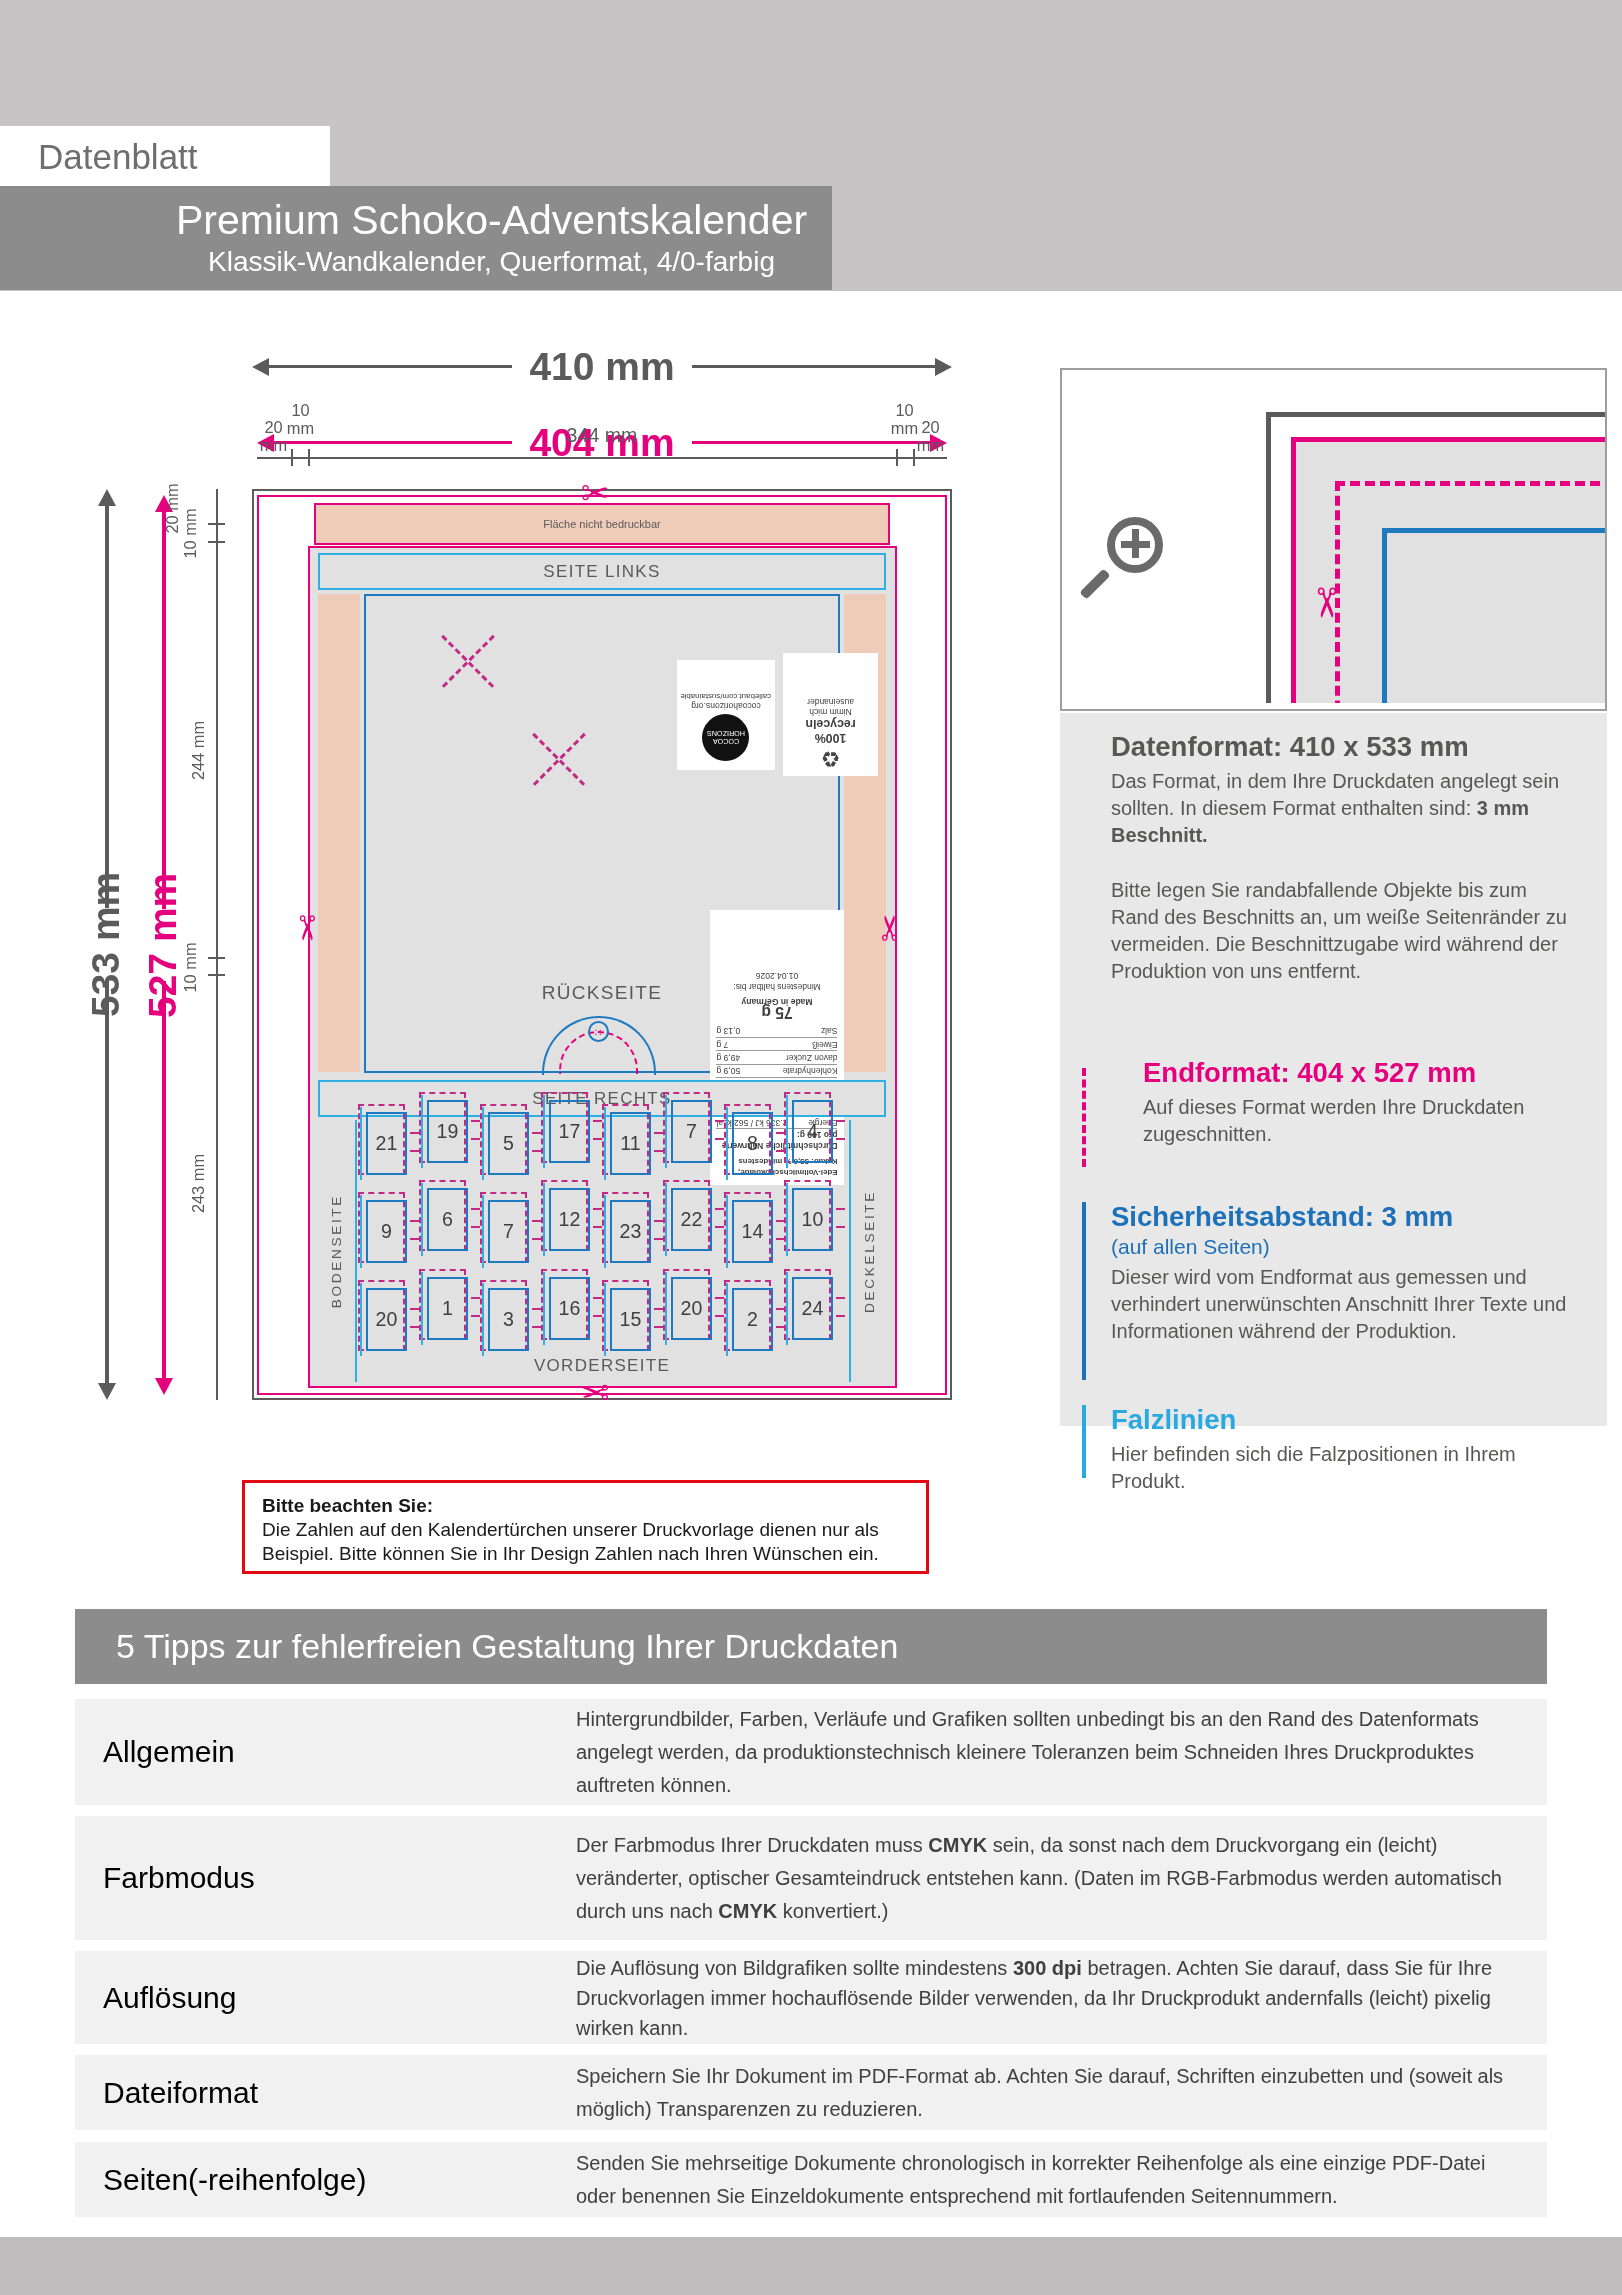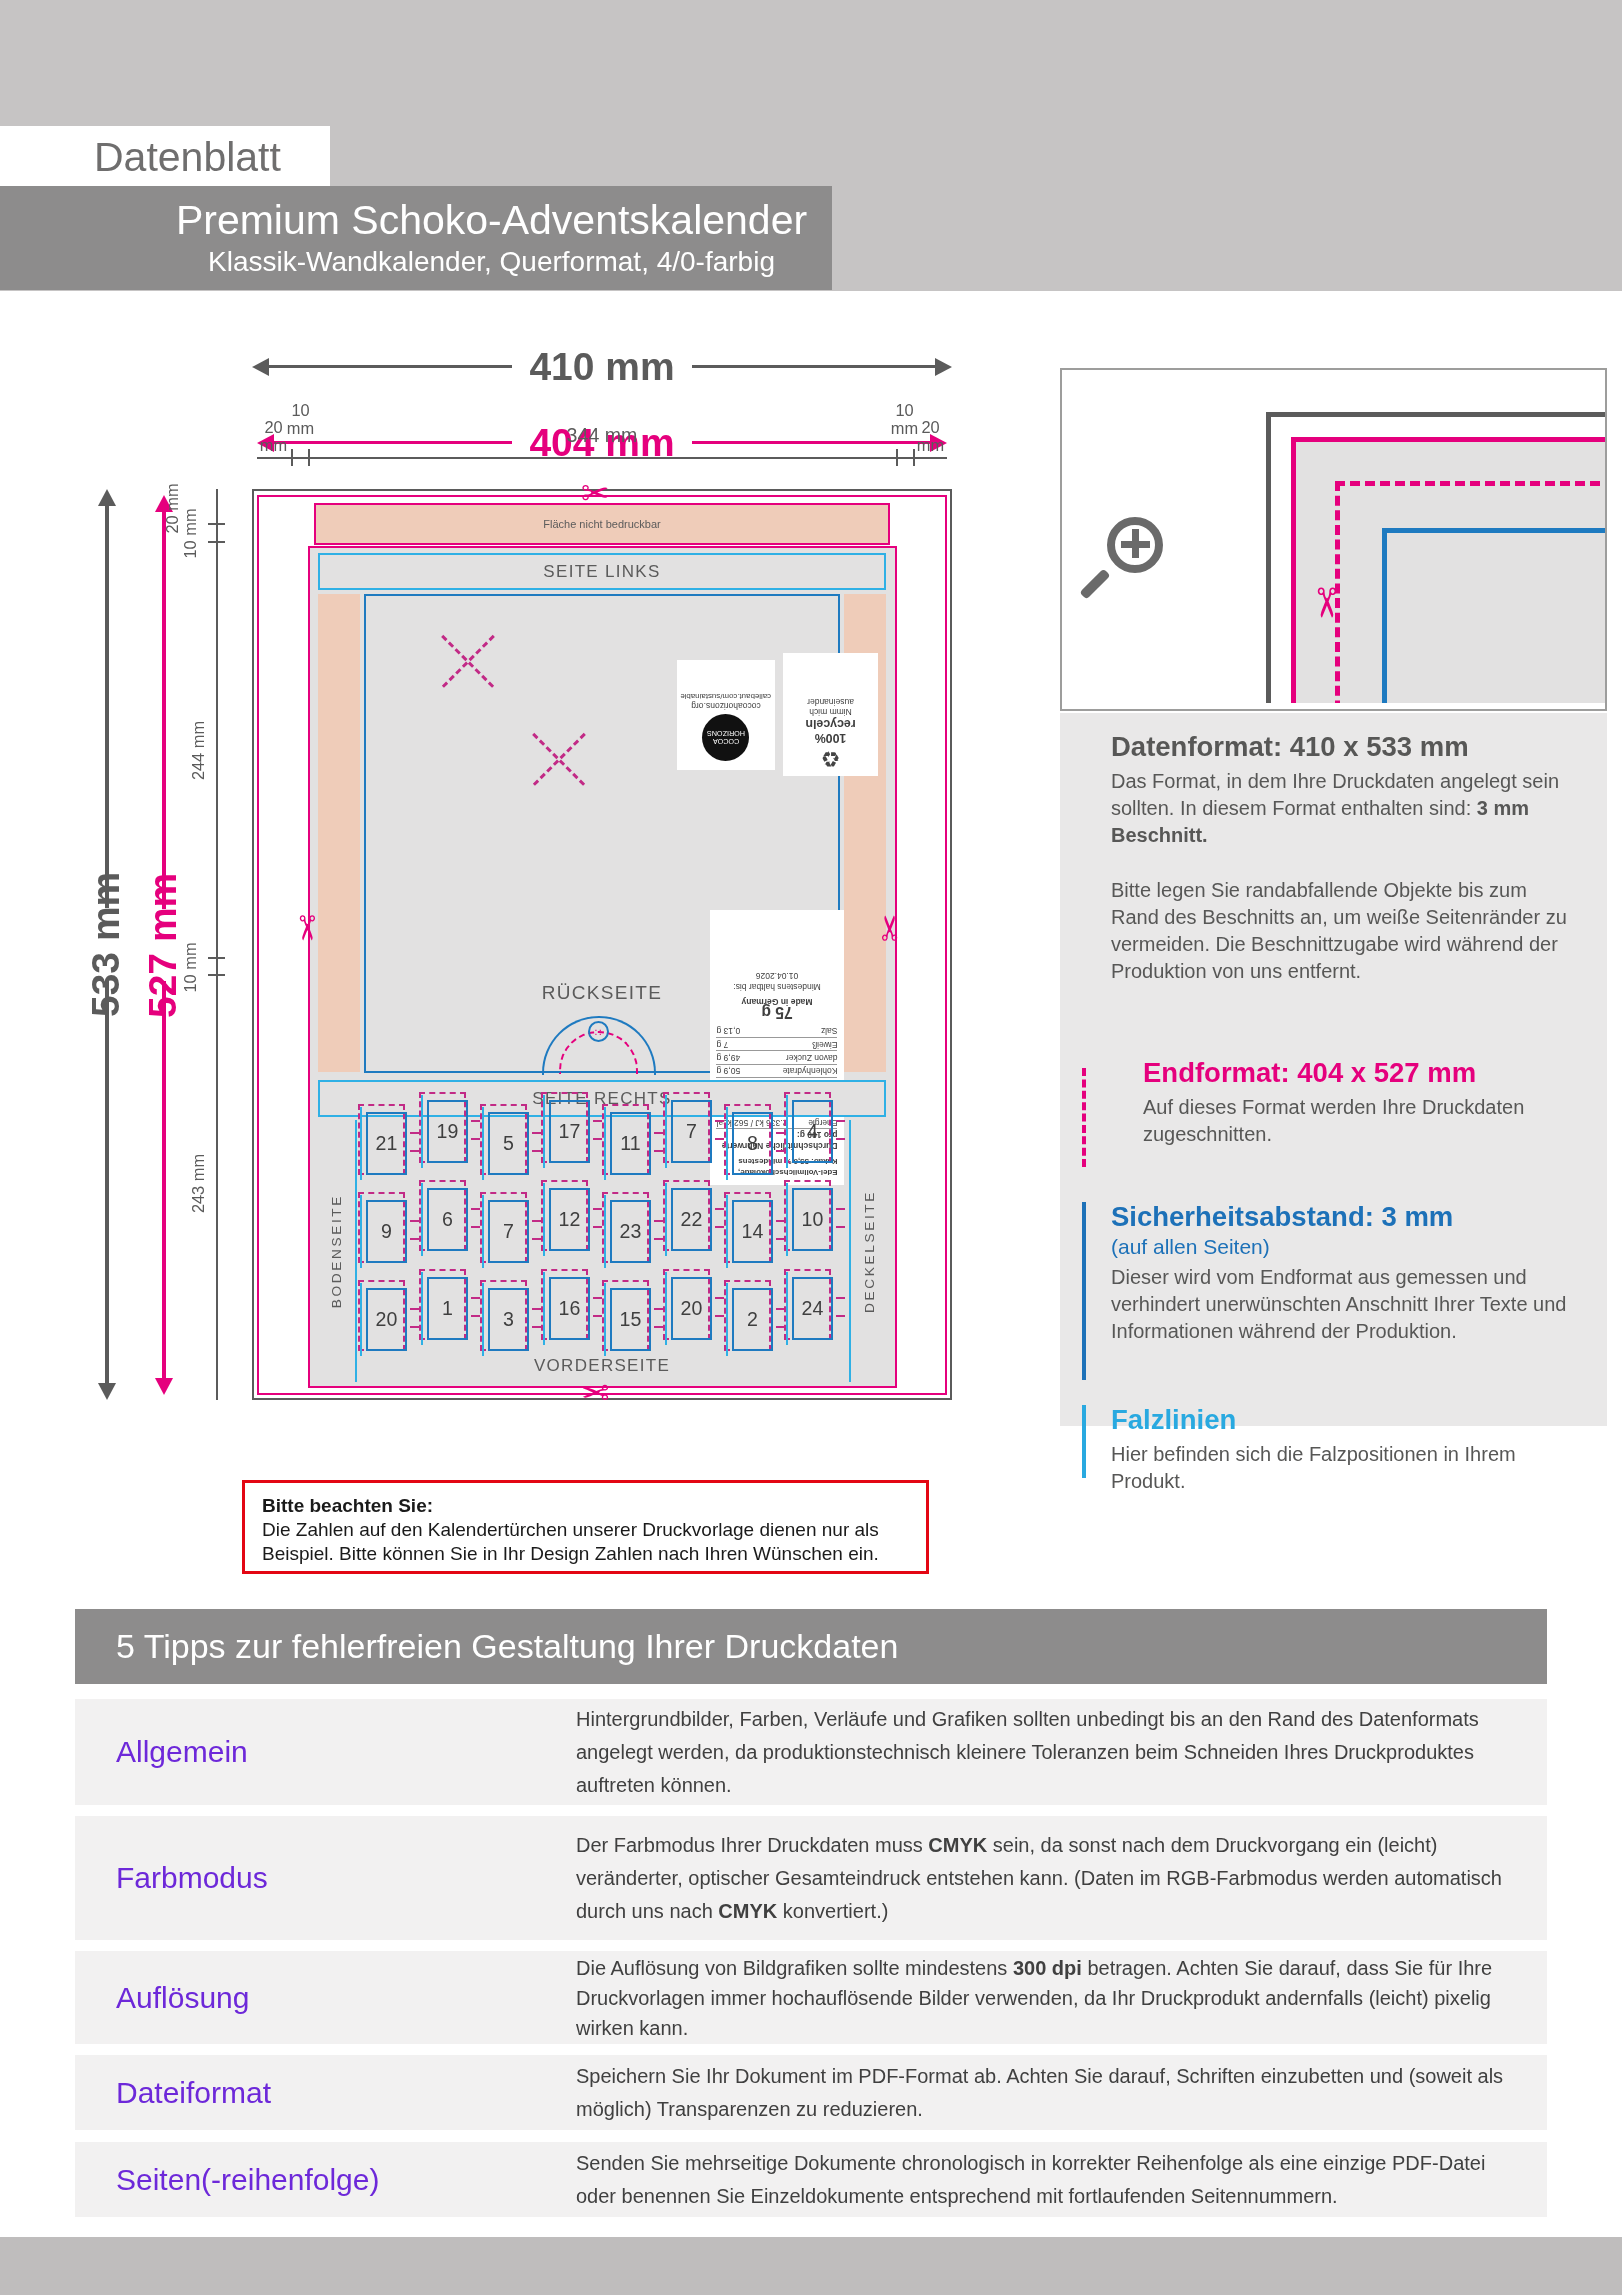--- a/index.html
+++ b/index.html
@@ -4,21 +4,21 @@
 <style>
   html,body{margin:0;padding:0;background:#ffffff;}
   #page{position:relative;width:1623px;height:2295px;background:#ffffff;overflow:hidden;
         font-family:"Liberation Sans",sans-serif;color:#4e4e4d;}
   .abs{position:absolute;}
 
   
   .band-top{left:0;top:0;width:1623px;height:291px;background:#c6c4c4;}
   .datenblatt-box{left:0;top:126px;width:330px;height:62px;background:#ffffff;
      display:flex;align-items:center;}
-  .datenblatt-box span{font-size:41px;color:#6f6e6e;padding-left:94px;}
+  .datenblatt-box span{font-size:35px;color:#6f6e6e;padding-left:38px;}
   .title-bar{left:0;top:186px;width:832px;height:104px;background:#8d8c8c;color:#fff;
      display:flex;flex-direction:column;justify-content:center;padding-left:151px;box-sizing:border-box;}
   .title-bar .t1{font-size:41px;line-height:46px;text-align:center;}
   .title-bar .t2{font-size:28px;line-height:37px;text-align:center;}
 
   
   .dimh{display:flex;align-items:center;}
   .dimh .ln{flex:1;height:3.3px;}
   .dimh .lab{padding:0 17px;font-weight:bold;white-space:nowrap;}
   .ah{width:0;height:0;border-top:9.2px solid transparent;border-bottom:9.2px solid transparent;}
@@ -111,21 +111,21 @@
 
   
   .note-box{left:242px;top:1480px;width:687px;height:94px;border:3.3px solid #e30613;box-sizing:border-box;
      padding:10.5px 17px;font-size:19px;line-height:24px;color:#1a1a1a;background:#fff;}
   .note-box b{display:block;}
 
   
   .tips-bar{left:75px;top:1609px;width:1472px;height:75px;background:#8d8c8c;color:#fff;
      display:flex;align-items:center;font-size:34px;padding-left:41px;box-sizing:border-box;}
   .tip-row{left:75px;width:1472px;background:#f2f1f1;display:flex;align-items:center;box-sizing:border-box;}
-  .tip-label{width:501px;padding-left:41px;font-size:30px;color:#6d28d9;box-sizing:border-box;flex:none;}
+  .tip-label{width:501px;padding-left:28px;font-size:30px;color:#000000;box-sizing:border-box;flex:none;}
   .tip-text{font-size:20px;line-height:33px;color:#404040;padding-right:39px;}
   .footer{left:0;top:2237px;width:1623px;height:58px;background:#bfbdbd;}
 </style>
 </head>
 <body>
 
 <div id="page">
 
   <div class="abs band-top"></div>
   <div class="abs datenblatt-box">

